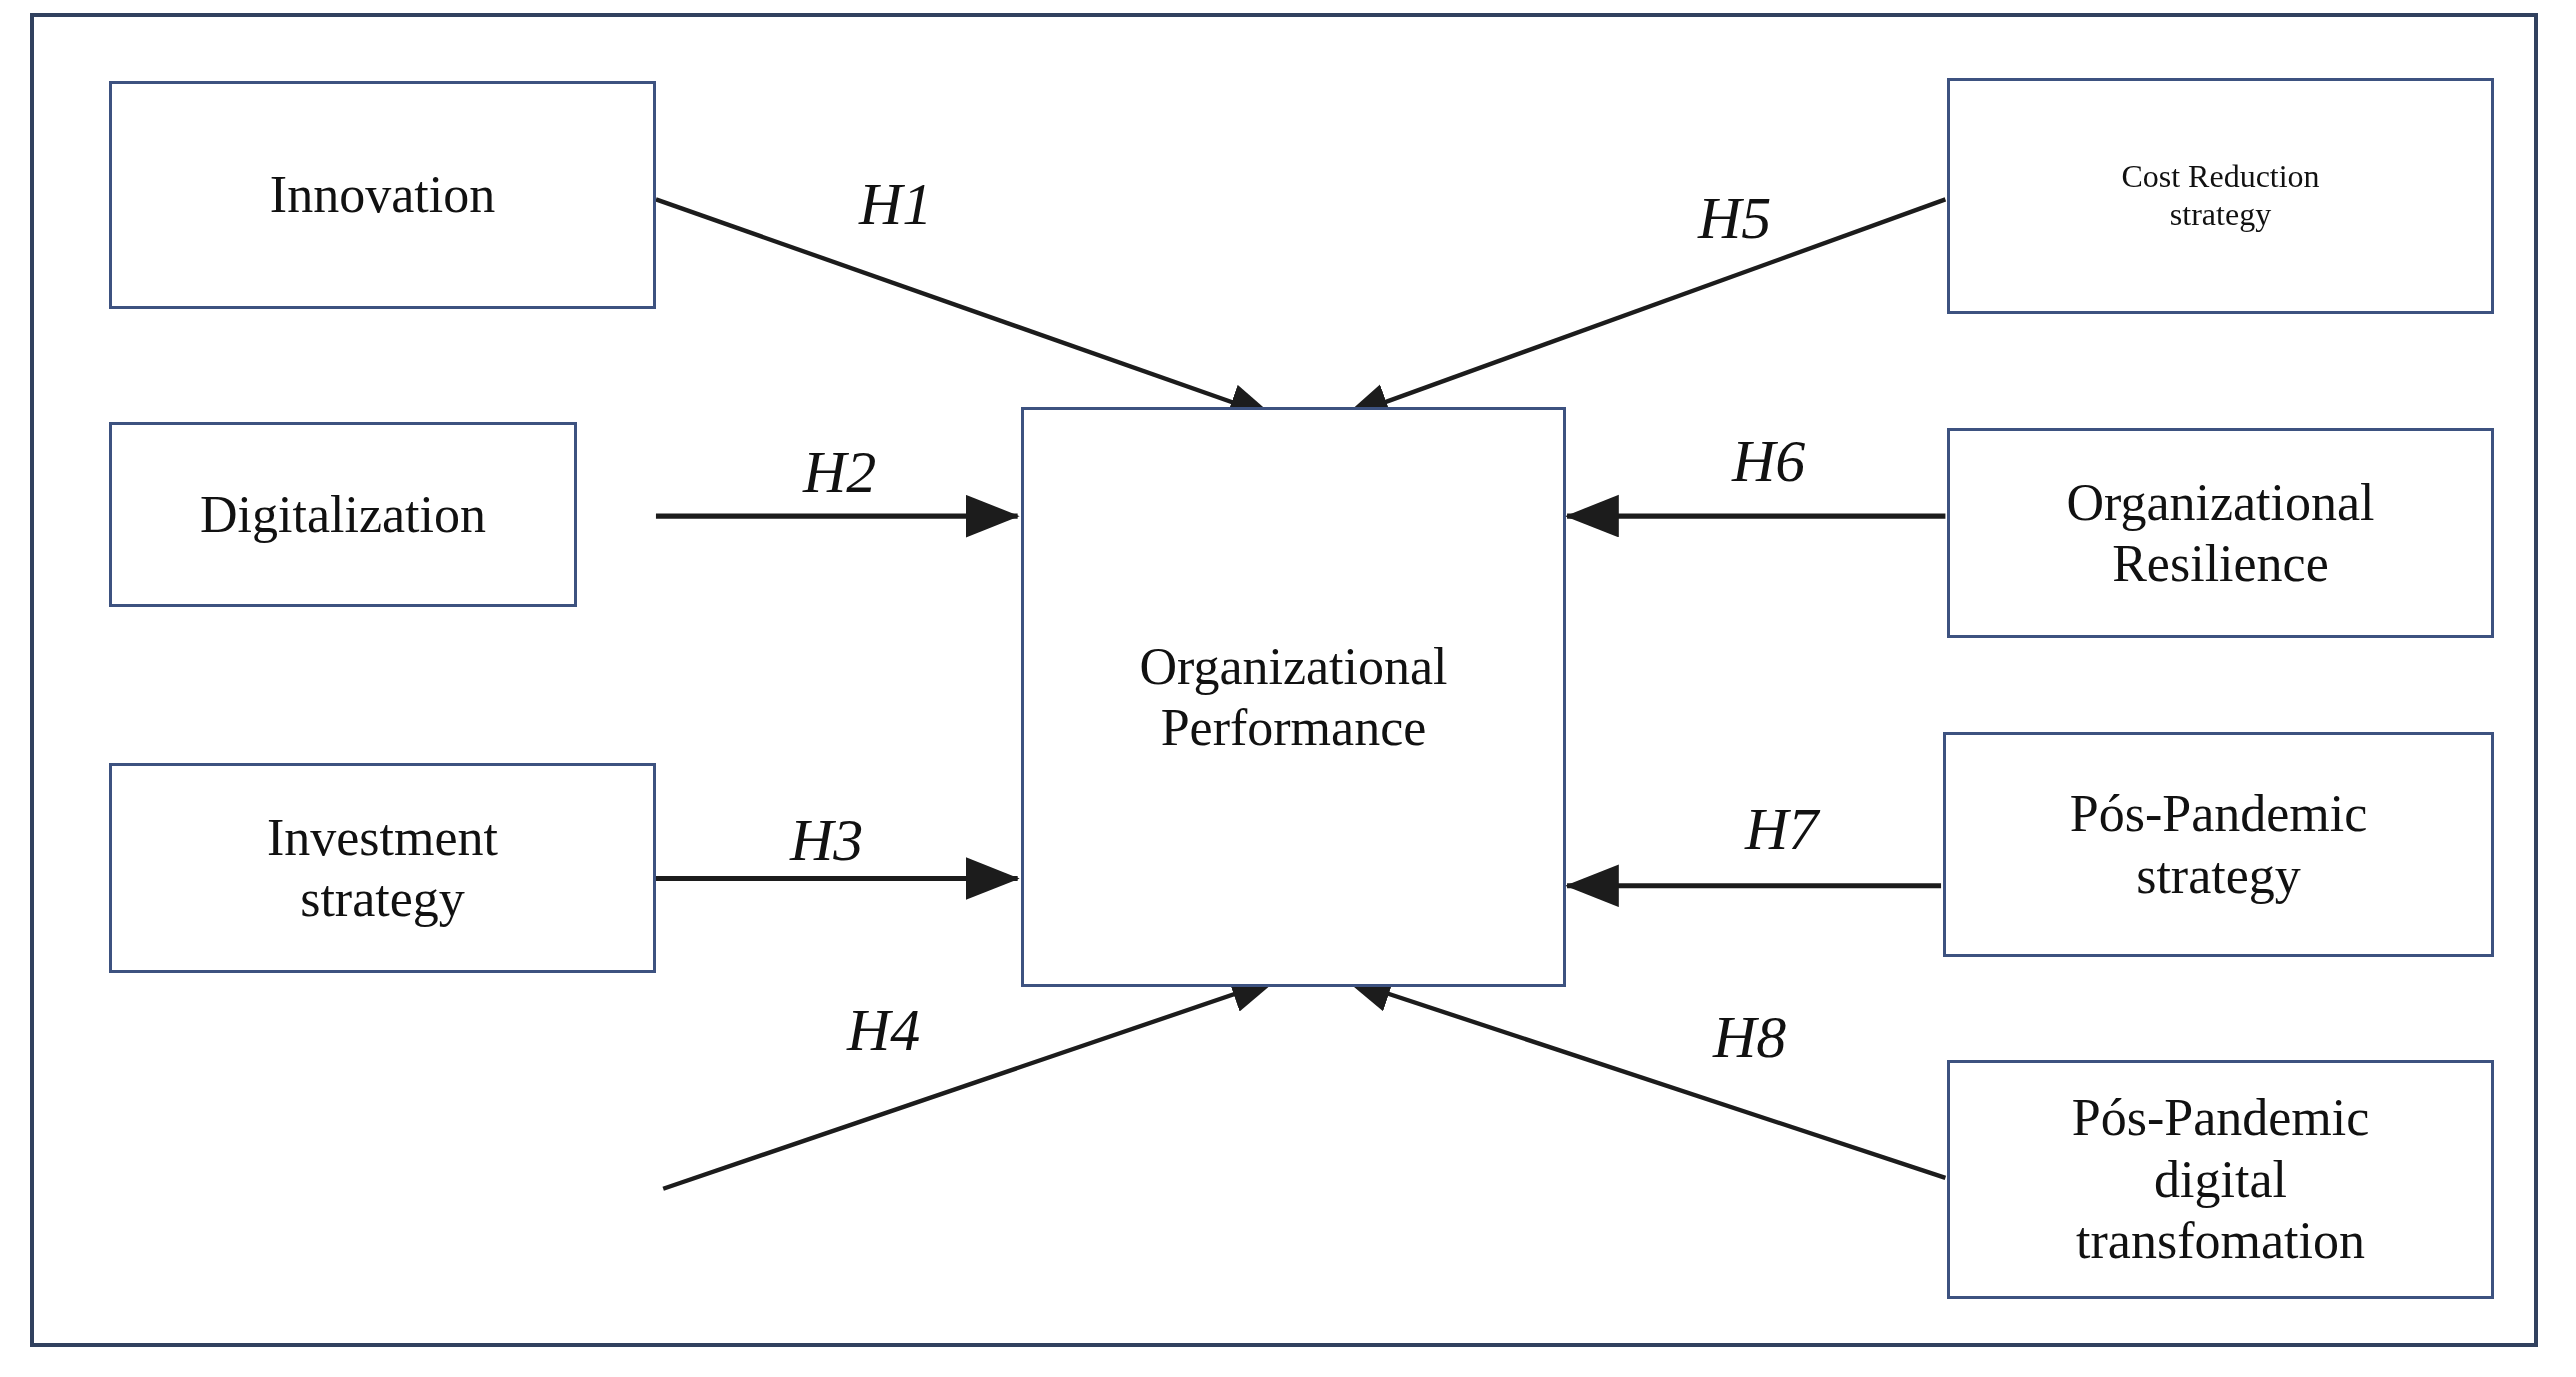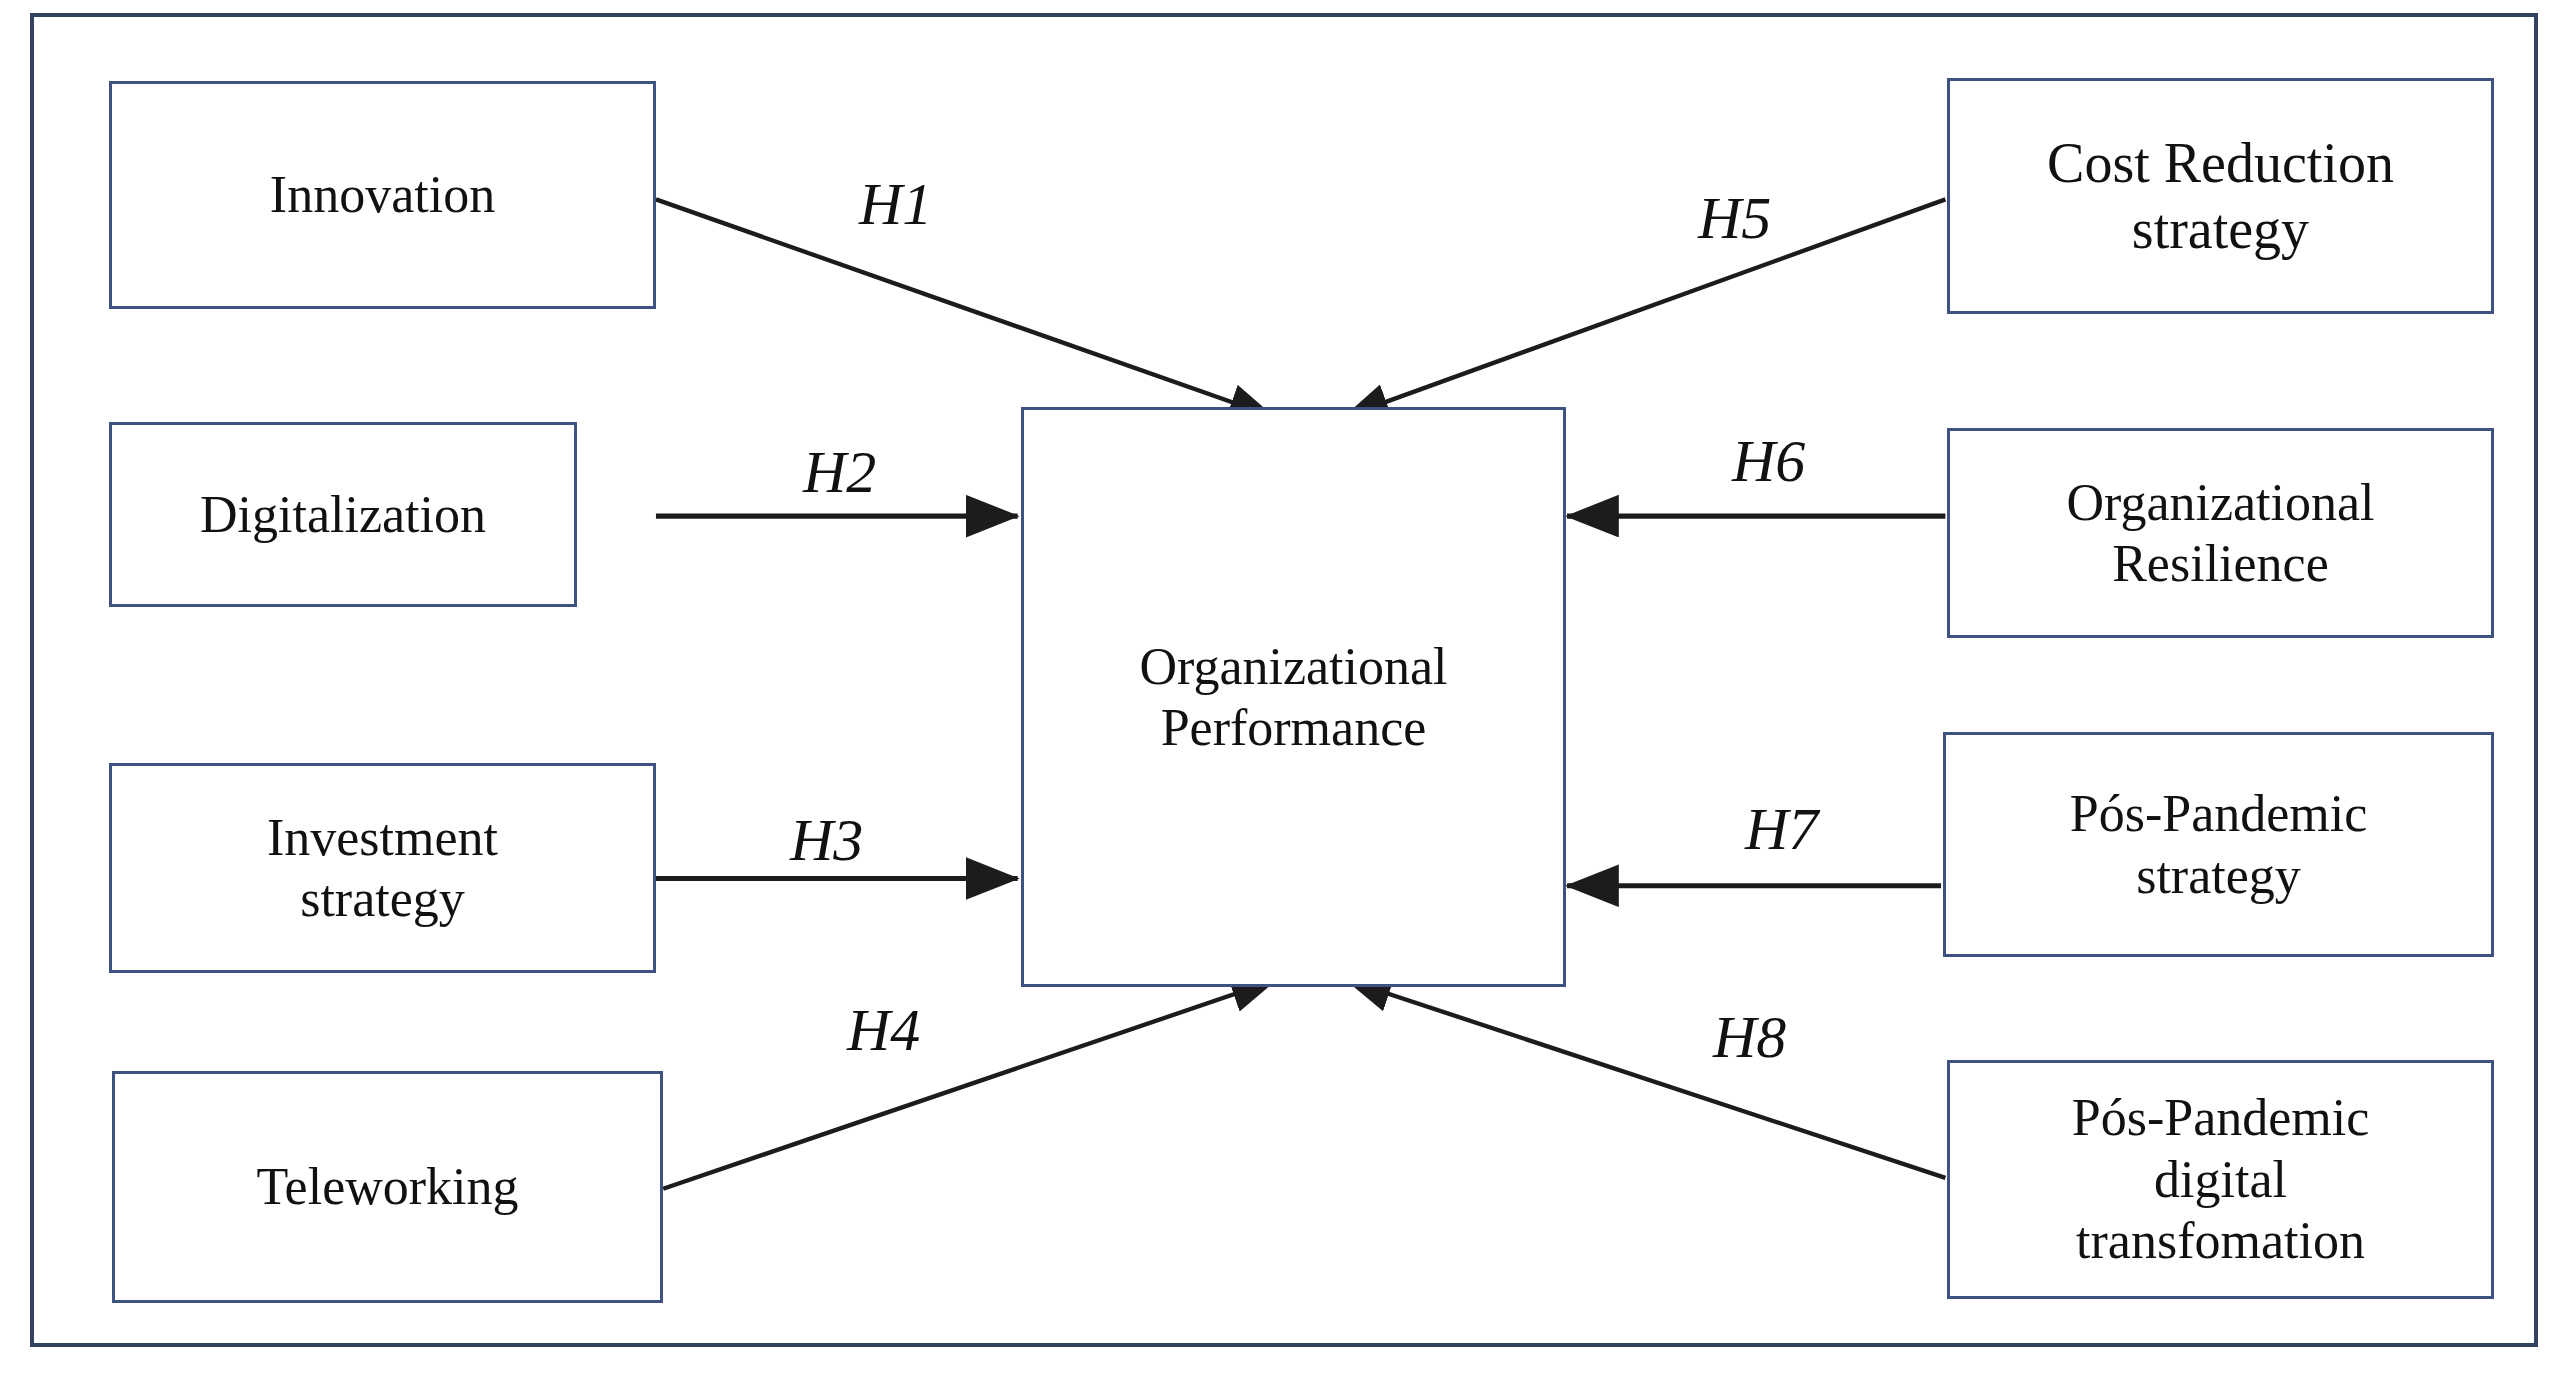--- a/index.html
+++ b/index.html
@@ -56,21 +56,21 @@
     white-space: pre-line;
   }
   
   #node-innovation      { left: 109px;  top: 81px;  width: 547px;  height: 228px;  font-size: 52px; text-align: right; }
   #node-digitalization  { left: 109px;  top: 422px;  width: 468px;  height: 185px;  font-size: 52px; }
   #node-investment      { left: 109px;  top: 763px; width: 547px;  height: 210px;  font-size: 52px; }
   #node-teleworking     { left: 112px;  top: 1071px; width: 551px;  height: 232px;  font-size: 52px; }
 
   #node-center          { left: 1021px; top: 407px;  width: 545px;  height: 580px;  font-size: 52px; }
 
-  #node-cost            { left: 1947px; top: 78px;  width: 547px;  height: 236px;  font-size: 56px; }
+  #node-cost            { left: 1947px; top: 78px;  width: 547px;  height: 236px;  font-size: 32px; }
   #node-resilience      { left: 1947px; top: 428px;  width: 547px;  height: 210px;  font-size: 52px; }
   #node-pospandemic     { left: 1943px; top: 732px; width: 551px;  height: 225px;  font-size: 52px; }
   #node-posdigital      { left: 1947px; top: 1060px; width: 547px;  height: 239px;  font-size: 52px; }
 
   
   .hyp-label {
     position: absolute;
     color: #111111;
     font-size: 60px;
     line-height: 1;
@@ -123,23 +123,20 @@
 
   <div class="node" id="node-digitalization">
     <span class="node-label">Digitalization</span>
   </div>
 
   <div class="node" id="node-investment">
     <span class="node-label">Investment
 strategy</span>
   </div>
 
-  <div class="node" id="node-teleworking">
-    <span class="node-label">Teleworking</span>
-  </div>
 
   <div class="node" id="node-center">
     <span class="node-label">Organizational
 Performance</span>
   </div>
 
   <div class="node" id="node-cost">
     <span class="node-label">Cost Reduction
 strategy</span>
   </div>

